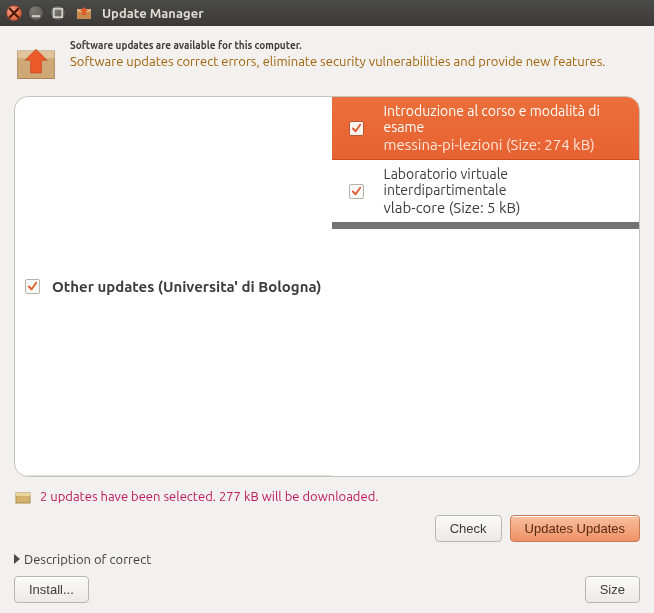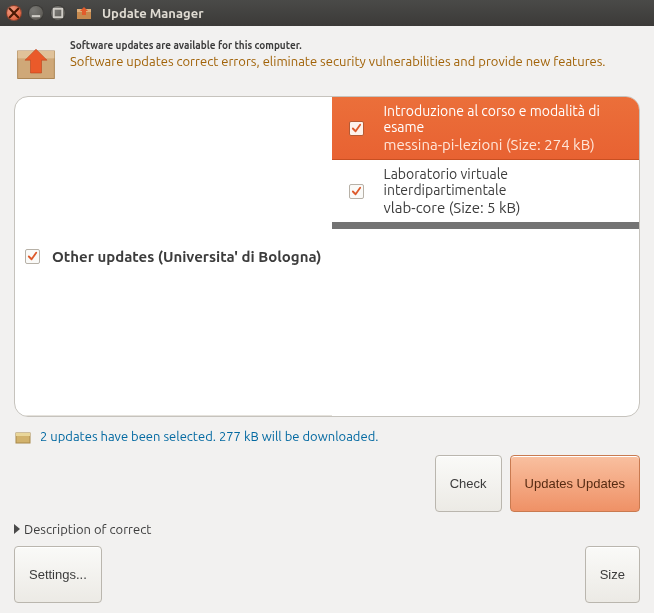--- a/index.html
+++ b/index.html
@@ -86,28 +86,28 @@
   color: #fff;
   border-bottom: 1px solid #c84f22;
 }
 .row.selected .subline { color: #ffe6da; }
 .row.selected .checkbox { background: #fdf2ec; border-color: #b55a34; }
 .status-row {
   display: flex; align-items: center; gap: 8px;
   margin-top: 10px;
 }
 .download-icon { width: 18px; height: 18px; }
-.status-text { font-size: 13px; color: #0369a1; }
+.status-text { font-size: 13px; color: #be185d; }
 .action-row {
   display: flex; justify-content: flex-end; gap: 8px;
   margin-top: 10px; margin-bottom: 10px;
 }
 .btn {
   font-size: 13px; color: #3c3c3c;
-  padding: 20px 14px;
+  padding: 5px 14px;
   border: 1px solid #bab6ae;
   border-radius: 4px;
   background: linear-gradient(to bottom, #fafaf8, #eceae5);
   cursor: pointer;
   box-shadow: inset 0 1px 0 #fff;
 }
 .btn.primary {
   background: linear-gradient(to bottom, #f9c0a0, #ef9166);
   border-color: #c97a50;
   color: #572b12;
@@ -227,16 +227,16 @@
     <button class="btn">Check</button>
     <button class="btn primary">Updates Updates</button>
   </div>
 
   <div class="expander">
     <span class="tri"></span>
     <span>Description of correct</span>
   </div>
 
   <div class="bottom-row">
-    <button class="btn">Settings...</button>
+    <button class="btn">Install...</button>
     <button class="btn">Size</button>
   </div>
 </div>
 
 </body></html>

